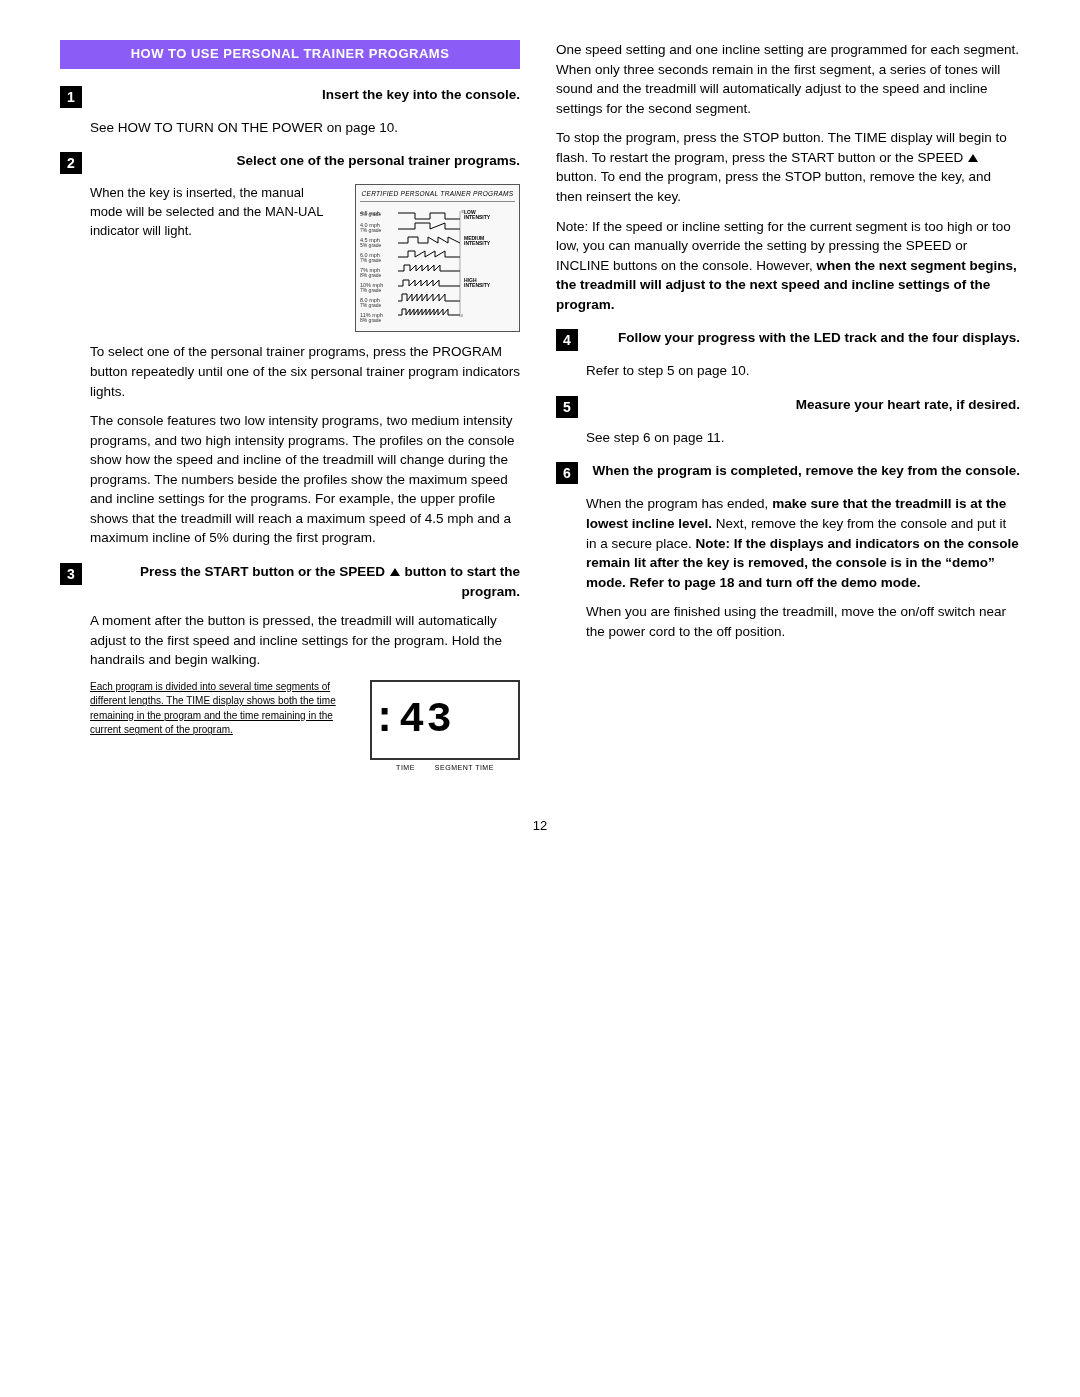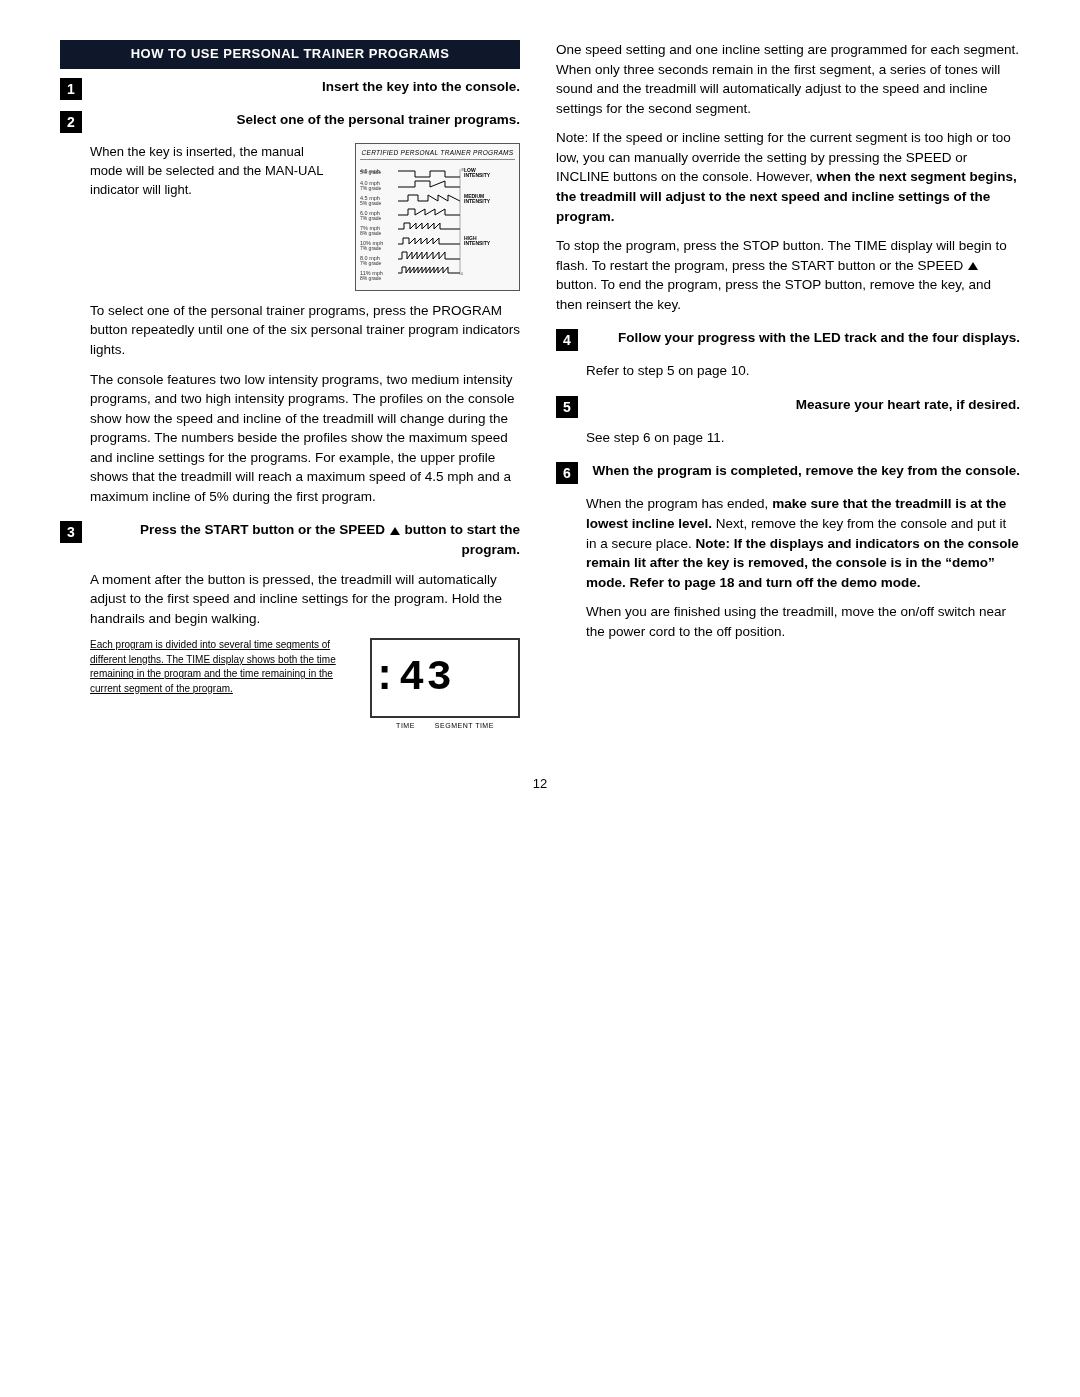--- a/index.html
+++ b/index.html
@@ -23,27 +23,27 @@
       gap: 36px;
     }
     .col-left {
       width: 460px;
       flex-shrink: 0;
     }
     .col-right {
       flex: 1;
     }
     .section-header {
-      background: #0f172a;
+      background: #8b5cf6;
       color: #fff;
       text-align: center;
       font-weight: bold;
       font-size: 13px;
       padding: 5px 8px;
-      margin-bottom: 8px;
+      margin-bottom: 16px;
       letter-spacing: 0.5px;
     }
     .step-block {
       display: flex;
       align-items: flex-start;
       margin-bottom: 10px;
       gap: 8px;
     }
     .step-number {
       background: #000;
@@ -170,20 +170,23 @@
       <div class="section-header">
         <span>HOW TO USE PERSONAL TRAINER PROGRAMS</span>
       </div>
 
       <div class="step-block">
         <div class="step-number">1</div>
         <div class="step-content">
           <div class="step-title">Insert the key into the console.</div>
         </div>
       </div>
+      <div class="step-body">
+        <p>See HOW TO TURN ON THE POWER on page 10.</p>
+      </div>
 
       <div class="step-block">
         <div class="step-number">2</div>
         <div class="step-content">
           <div class="step-title">Select one of the personal trainer programs.</div>
         </div>
       </div>
       <div class="step-body">
         <div class="inline-img-wrap">
           <div class="text-part">
@@ -269,24 +272,24 @@
               <span>SEGMENT TIME</span>
             </div>
           </div>
         </div>
       </div>
     </div>
 
     <div class="col-right">
       <p>One speed setting and one incline setting are programmed for each segment. When only three seconds remain in the first segment, a series of tones will sound and the treadmill will automatically adjust to the speed and incline settings for the second segment.</p>
       <p>
-        <span>Note: If the speed or incline setting for the current segment is too high or too low, you can manually override the setting by pressing the SPEED or INCLINE buttons on the console. However, </span><b>when the next segment begins, the treadmill will adjust to the next speed and incline settings of the program.</b>
+        To stop the program, press the STOP button. The TIME display will begin to flash. To restart the program, press the START button or the SPEED <span class="triangle"></span> button. To end the program, press the STOP button, remove the key, and then reinsert the key.
       </p>
       <p>
-        To stop the program, press the STOP button. The TIME display will begin to flash. To restart the program, press the START button or the SPEED <span class="triangle"></span> button. To end the program, press the STOP button, remove the key, and then reinsert the key.
+        <span>Note: If the speed or incline setting for the current segment is too high or too low, you can manually override the setting by pressing the SPEED or INCLINE buttons on the console. However, </span><b>when the next segment begins, the treadmill will adjust to the next speed and incline settings of the program.</b>
       </p>
 
       <div class="step-block" style="margin-top:14px;">
         <div class="step-number">4</div>
         <div class="step-content">
           <div class="step-title">Follow your progress with the LED track and the four displays.</div>
         </div>
       </div>
       <div class="step-body">
         <p>Refer to step 5 on page 10.</p>

